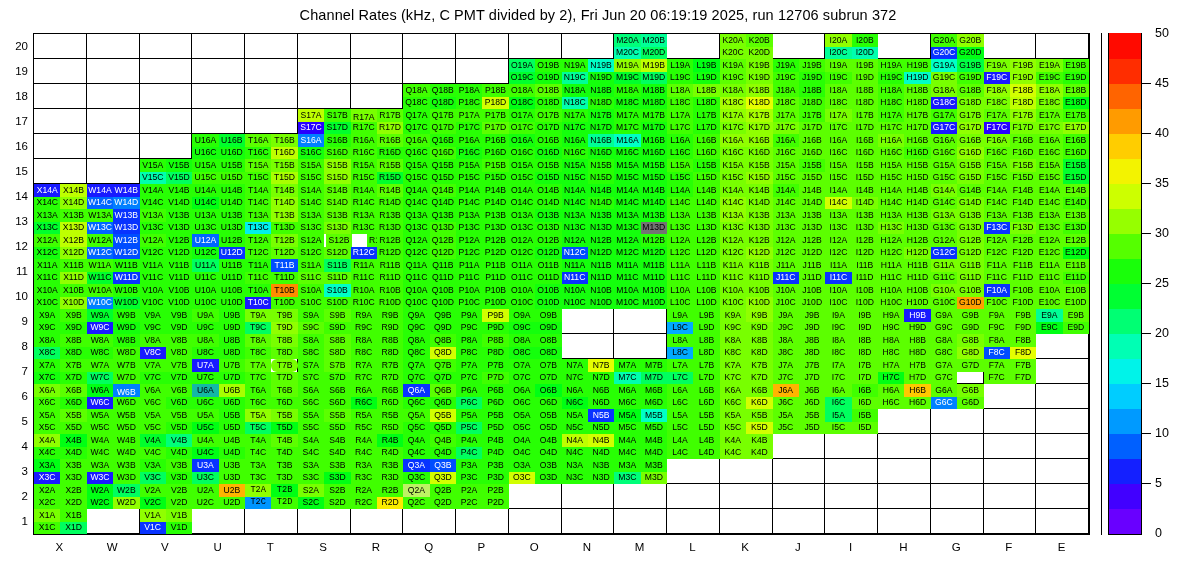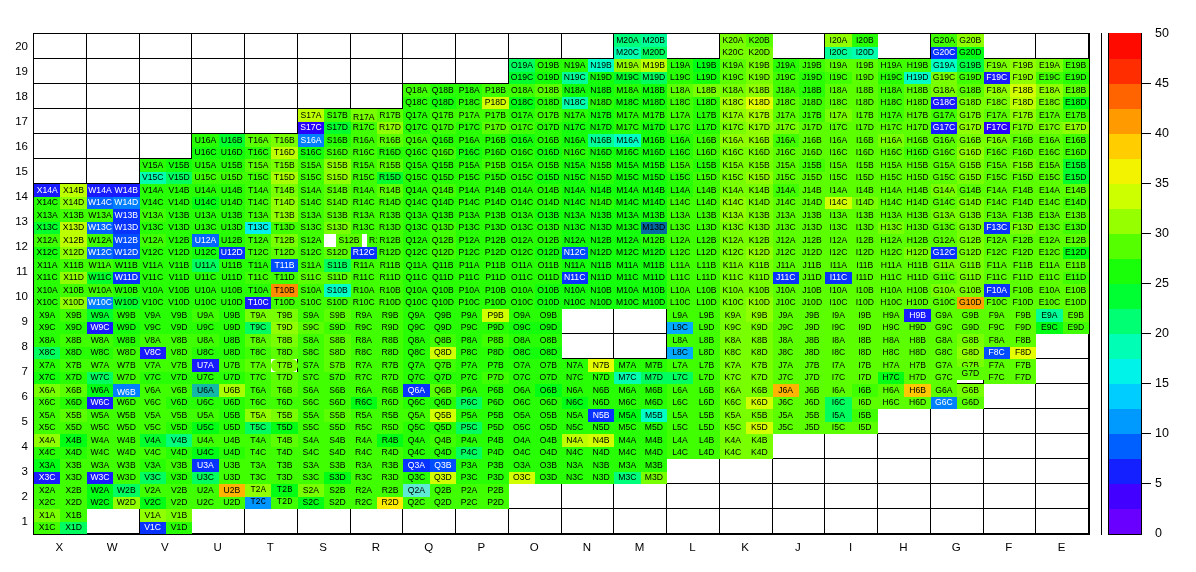--- a/index.html
+++ b/index.html
@@ -37,20 +37,21 @@
   .ctick{position:absolute;left:34px;width:9px;height:1px;background:#000;}
   .clab{position:absolute;left:47px;font-size:12.5px;color:#000;
         transform:translateY(-50%);}
   #cbaxisline{position:absolute;left:1101px;top:33px;width:1px;height:502px;
         background:#000;}
 </style>
 </head>
 <body>
 <div id="root">
 
+<div id="title">Channel Rates (kHz, C PMT divided by 2), Fri Jun 20 06:19:19 2025, run 12706 subrun 372</div>
 
 <div id="plot">
   <div id="cellgrid">
         <div class="cell" style="left: 0px; top: 0px; width: 52.75px; height: 25px;"></div>
         <div class="cell" style="left: 52.75px; top: 0px; width: 52.75px; height: 25px;"></div>
         <div class="cell" style="left: 105.5px; top: 0px; width: 52.75px; height: 25px;"></div>
         <div class="cell" style="left: 158.25px; top: 0px; width: 52.75px; height: 25px;"></div>
         <div class="cell" style="left: 211px; top: 0px; width: 52.75px; height: 25px;"></div>
         <div class="cell" style="left: 263.75px; top: 0px; width: 52.75px; height: 25px;"></div>
         <div class="cell" style="left: 316.5px; top: 0px; width: 52.75px; height: 25px;"></div>
@@ -740,21 +741,21 @@
         <div class="cell" style="left: 527.5px; top: 175px; width: 52.75px; height: 25px;">
           <div class="sub" title="N13A = 26 kHz" style="left: 0px; top: 0px; width: 26.375px; height: 12.5px; background: rgb(20, 255, 12); color: rgb(0, 0, 0);">N13A</div>
           <div class="sub" title="N13B = 26 kHz" style="left: 26.375px; top: 0px; width: 26.375px; height: 12.5px; background: rgb(20, 255, 12); color: rgb(0, 0, 0);">N13B</div>
           <div class="sub" title="N13C = 26 kHz" style="left: 0px; top: 12.5px; width: 26.375px; height: 12.5px; background: rgb(20, 255, 12); color: rgb(0, 0, 0);">N13C</div>
           <div class="sub" title="N13D = 26 kHz" style="left: 26.375px; top: 12.5px; width: 26.375px; height: 12.5px; background: rgb(20, 255, 12); color: rgb(0, 0, 0);">N13D</div>
         </div>
         <div class="cell" style="left: 580.25px; top: 175px; width: 52.75px; height: 25px;">
           <div class="sub" title="M13A = 26 kHz" style="left: 0px; top: 0px; width: 26.375px; height: 12.5px; background: rgb(20, 255, 12); color: rgb(0, 0, 0);">M13A</div>
           <div class="sub" title="M13B = 26 kHz" style="left: 26.375px; top: 0px; width: 26.375px; height: 12.5px; background: rgb(20, 255, 12); color: rgb(0, 0, 0);">M13B</div>
           <div class="sub" title="M13C = 26 kHz" style="left: 0px; top: 12.5px; width: 26.375px; height: 12.5px; background: rgb(20, 255, 12); color: rgb(0, 0, 0);">M13C</div>
-          <div class="sub" title="M13D = 27 kHz" style="left: 26.375px; top: 12.5px; width: 26.375px; height: 12.5px; background: #0369a1; color: rgb(0, 0, 0);">M13D</div>
+          <div class="sub" title="M13D = 27 kHz" style="left: 26.375px; top: 12.5px; width: 26.375px; height: 12.5px; background: #737373; color: rgb(0, 0, 0);">M13D</div>
         </div>
         <div class="cell" style="left: 633px; top: 175px; width: 52.75px; height: 25px;">
           <div class="sub" title="L13A = 28 kHz" style="left: 0px; top: 0px; width: 26.375px; height: 12.5px; background: rgb(64, 255, 0); color: rgb(0, 0, 0);">L13A</div>
           <div class="sub" title="L13B = 28 kHz" style="left: 26.375px; top: 0px; width: 26.375px; height: 12.5px; background: rgb(64, 255, 0); color: rgb(0, 0, 0);">L13B</div>
           <div class="sub" title="L13C = 28 kHz" style="left: 0px; top: 12.5px; width: 26.375px; height: 12.5px; background: rgb(64, 255, 0); color: rgb(0, 0, 0);">L13C</div>
           <div class="sub" title="L13D = 28 kHz" style="left: 26.375px; top: 12.5px; width: 26.375px; height: 12.5px; background: rgb(64, 255, 0); color: rgb(0, 0, 0);">L13D</div>
         </div>
         <div class="cell" style="left: 685.75px; top: 175px; width: 52.75px; height: 25px;">
           <div class="sub" title="K13A = 31 kHz" style="left: 0px; top: 0px; width: 26.375px; height: 12.5px; background: rgb(144, 255, 0); color: rgb(0, 0, 0);">K13A</div>
           <div class="sub" title="K13B = 30 kHz" style="left: 26.375px; top: 0px; width: 26.375px; height: 12.5px; background: rgb(120, 255, 0); color: rgb(0, 0, 0);">K13B</div>
@@ -822,21 +823,21 @@
           <div class="sub" title="U12D = 7 kHz" style="left: 26.375px; top: 12.5px; width: 26.375px; height: 12.5px; background: rgb(8, 51, 255); color: rgb(255, 255, 255);">U12D</div>
         </div>
         <div class="cell" style="left: 211px; top: 200px; width: 52.75px; height: 25px;">
           <div class="sub" title="T12A = 28 kHz" style="left: 0px; top: 0px; width: 26.375px; height: 12.5px; background: rgb(64, 255, 0); color: rgb(0, 0, 0);">T12A</div>
           <div class="sub" title="T12B = 30 kHz" style="left: 26.375px; top: 0px; width: 26.375px; height: 12.5px; background: rgb(120, 255, 0); color: rgb(0, 0, 0);">T12B</div>
           <div class="sub" title="T12C = 28 kHz" style="left: 0px; top: 12.5px; width: 26.375px; height: 12.5px; background: rgb(64, 255, 0); color: rgb(0, 0, 0);">T12C</div>
           <div class="sub" title="T12D = 29 kHz" style="left: 26.375px; top: 12.5px; width: 26.375px; height: 12.5px; background: rgb(92, 255, 0); color: rgb(0, 0, 0);">T12D</div>
         </div>
         <div class="cell" style="left: 263.75px; top: 200px; width: 52.75px; height: 25px;">
           <div class="sub" title="S12A = 28 kHz" style="left: 0px; top: 0px; width: 26.375px; height: 12.5px; background: rgb(64, 255, 0); color: rgb(0, 0, 0);">S12A</div>
-          <div class="sub" title="S12B = 29 kHz" style="left: 38px; top: 0px; width: 26.375px; height: 12.5px; background: rgb(92, 255, 0); color: rgb(0, 0, 0); text-align: right;">S12B</div>
+          <div class="sub" title="S12B = 29 kHz" style="left: 28px; top: 0px; width: 26.375px; height: 12.5px; background: rgb(92, 255, 0); color: rgb(0, 0, 0); text-align: right;">S12B</div>
           <div class="sub" title="S12C = 28 kHz" style="left: 0px; top: 12.5px; width: 26.375px; height: 12.5px; background: rgb(64, 255, 0); color: rgb(0, 0, 0);">S12C</div>
           <div class="sub" title="S12D = 29 kHz" style="left: 26.375px; top: 12.5px; width: 26.375px; height: 12.5px; background: rgb(92, 255, 0); color: rgb(0, 0, 0);">S12D</div>
         </div>
         <div class="cell" style="left: 316.5px; top: 200px; width: 52.75px; height: 25px;">
           <div class="sub" title="R12A = 28 kHz" style="left: 0px; top: 0px; width: 26.375px; height: 12.5px; background: rgb(64, 255, 0); color: rgb(0, 0, 0); margin-left: 16px;">R12A</div>
           <div class="sub" title="R12B = 28 kHz" style="left: 26.375px; top: 0px; width: 26.375px; height: 12.5px; background: rgb(64, 255, 0); color: rgb(0, 0, 0);">R12B</div>
           <div class="sub" title="R12C = 7 kHz" style="left: 0px; top: 12.5px; width: 26.375px; height: 12.5px; background: rgb(8, 51, 255); color: rgb(255, 255, 255);">R12C</div>
           <div class="sub" title="R12D = 28 kHz" style="left: 26.375px; top: 12.5px; width: 26.375px; height: 12.5px; background: rgb(64, 255, 0); color: rgb(0, 0, 0);">R12D</div>
         </div>
         <div class="cell" style="left: 369.25px; top: 200px; width: 52.75px; height: 25px;">
@@ -1471,21 +1472,21 @@
         <div class="cell" style="left: 844px; top: 325px; width: 52.75px; height: 25px;">
           <div class="sub" title="H7A = 29 kHz" style="left: 0px; top: 0px; width: 26.375px; height: 12.5px; background: rgb(92, 255, 0); color: rgb(0, 0, 0);">H7A</div>
           <div class="sub" title="H7B = 29 kHz" style="left: 26.375px; top: 0px; width: 26.375px; height: 12.5px; background: rgb(92, 255, 0); color: rgb(0, 0, 0);">H7B</div>
           <div class="sub" title="H7C = 25 kHz" style="left: 0px; top: 12.5px; width: 26.375px; height: 12.5px; background: rgb(0, 255, 20); color: rgb(0, 0, 0);">H7C</div>
           <div class="sub" title="H7D = 29 kHz" style="left: 26.375px; top: 12.5px; width: 26.375px; height: 12.5px; background: rgb(92, 255, 0); color: rgb(0, 0, 0);">H7D</div>
         </div>
         <div class="cell" style="left: 896.75px; top: 325px; width: 52.75px; height: 25px;">
           <div class="sub" title="G7A = 29 kHz" style="left: 0px; top: 0px; width: 26.375px; height: 12.5px; background: rgb(92, 255, 0); color: rgb(0, 0, 0);">G7A</div>
           <div class="sub" title="G7B = 30 kHz" style="left: 26.375px; top: 0px; width: 26.375px; height: 12.5px; background: rgb(120, 255, 0); color: rgb(0, 0, 0);">G7B</div>
           <div class="sub" title="G7C = 29 kHz" style="left: 0px; top: 12.5px; width: 26.375px; height: 12.5px; background: rgb(92, 255, 0); color: rgb(0, 0, 0);">G7C</div>
-          <div class="sub" title="G7D = 29 kHz" style="left: 26.375px; top: 8px; width: 26.375px; height: 12.5px; background: rgb(92, 255, 0); color: rgb(0, 0, 0);">G7D</div>
+          <div class="sub" title="G7D = 29 kHz" style="left: 26.375px; top: 0; width: 26.375px; height: 12.5px; background: rgb(92, 255, 0); color: rgb(0, 0, 0);">G7D</div>
         </div>
         <div class="cell" style="left: 949.5px; top: 325px; width: 52.75px; height: 25px;">
           <div class="sub" title="F7A = 29 kHz" style="left: 0px; top: 0px; width: 26.375px; height: 12.5px; background: rgb(92, 255, 0); color: rgb(0, 0, 0);">F7A</div>
           <div class="sub" title="F7B = 29 kHz" style="left: 26.375px; top: 0px; width: 26.375px; height: 12.5px; background: rgb(92, 255, 0); color: rgb(0, 0, 0);">F7B</div>
           <div class="sub" title="F7C = 29 kHz" style="left: 0px; top: 12.5px; width: 26.375px; height: 12.5px; background: rgb(92, 255, 0); color: rgb(0, 0, 0);">F7C</div>
           <div class="sub" title="F7D = 29 kHz" style="left: 26.375px; top: 12.5px; width: 26.375px; height: 12.5px; background: rgb(92, 255, 0); color: rgb(0, 0, 0);">F7D</div>
         </div>
         <div class="cell" style="left: 1002.25px; top: 325px; width: 52.75px; height: 25px;"></div>
         <div class="cell" style="left: 0px; top: 350px; width: 52.75px; height: 25px;">
           <div class="sub" title="X6A = 30 kHz" style="left: 0px; top: 0px; width: 26.375px; height: 12.5px; background: rgb(120, 255, 0); color: rgb(0, 0, 0);">X6A</div>
@@ -1903,21 +1904,21 @@
           <div class="sub" title="S2C = 25 kHz" style="left: 0px; top: 12.5px; width: 26.375px; height: 12.5px; background: rgb(0, 255, 20); color: rgb(0, 0, 0);">S2C</div>
           <div class="sub" title="S2D = 28 kHz" style="left: 26.375px; top: 12.5px; width: 26.375px; height: 12.5px; background: rgb(64, 255, 0); color: rgb(0, 0, 0);">S2D</div>
         </div>
         <div class="cell" style="left: 316.5px; top: 450px; width: 52.75px; height: 25px;">
           <div class="sub" title="R2A = 28 kHz" style="left: 0px; top: 0px; width: 26.375px; height: 12.5px; background: rgb(64, 255, 0); color: rgb(0, 0, 0);">R2A</div>
           <div class="sub" title="R2B = 28 kHz" style="left: 26.375px; top: 0px; width: 26.375px; height: 12.5px; background: rgb(64, 255, 0); color: rgb(0, 0, 0);">R2B</div>
           <div class="sub" title="R2C = 28 kHz" style="left: 0px; top: 12.5px; width: 26.375px; height: 12.5px; background: rgb(64, 255, 0); color: rgb(0, 0, 0);">R2C</div>
           <div class="sub" title="R2D = 37 kHz" style="left: 26.375px; top: 12.5px; width: 26.375px; height: 12.5px; background: rgb(250, 235, 0); color: rgb(0, 0, 0);">R2D</div>
         </div>
         <div class="cell" style="left: 369.25px; top: 450px; width: 52.75px; height: 25px;">
-          <div class="sub" title="Q2A = 28 kHz" style="left: 0px; top: 0px; width: 26.375px; height: 12.5px; background: #5eead4; color: rgb(0, 0, 0);">Q2A</div>
+          <div class="sub" title="Q2A = 28 kHz" style="left: 0px; top: 0px; width: 26.375px; height: 12.5px; background: #bef264; color: rgb(0, 0, 0);">Q2A</div>
           <div class="sub" title="Q2B = 28 kHz" style="left: 26.375px; top: 0px; width: 26.375px; height: 12.5px; background: rgb(64, 255, 0); color: rgb(0, 0, 0);">Q2B</div>
           <div class="sub" title="Q2C = 28 kHz" style="left: 0px; top: 12.5px; width: 26.375px; height: 12.5px; background: rgb(64, 255, 0); color: rgb(0, 0, 0);">Q2C</div>
           <div class="sub" title="Q2D = 28 kHz" style="left: 26.375px; top: 12.5px; width: 26.375px; height: 12.5px; background: rgb(64, 255, 0); color: rgb(0, 0, 0);">Q2D</div>
         </div>
         <div class="cell" style="left: 422px; top: 450px; width: 52.75px; height: 25px;">
           <div class="sub" title="P2A = 28 kHz" style="left: 0px; top: 0px; width: 26.375px; height: 12.5px; background: rgb(64, 255, 0); color: rgb(0, 0, 0);">P2A</div>
           <div class="sub" title="P2B = 28 kHz" style="left: 26.375px; top: 0px; width: 26.375px; height: 12.5px; background: rgb(64, 255, 0); color: rgb(0, 0, 0);">P2B</div>
           <div class="sub" title="P2C = 28 kHz" style="left: 0px; top: 12.5px; width: 26.375px; height: 12.5px; background: rgb(64, 255, 0); color: rgb(0, 0, 0);">P2C</div>
           <div class="sub" title="P2D = 28 kHz" style="left: 26.375px; top: 12.5px; width: 26.375px; height: 12.5px; background: rgb(64, 255, 0); color: rgb(0, 0, 0);">P2D</div>
         </div>

